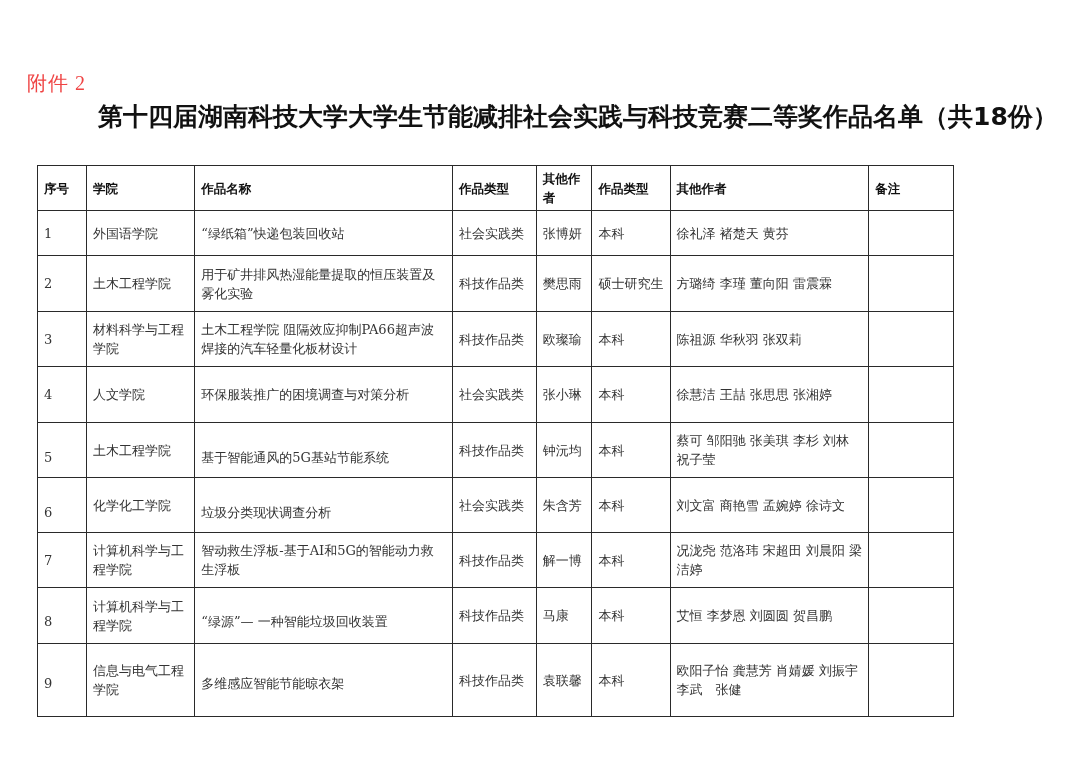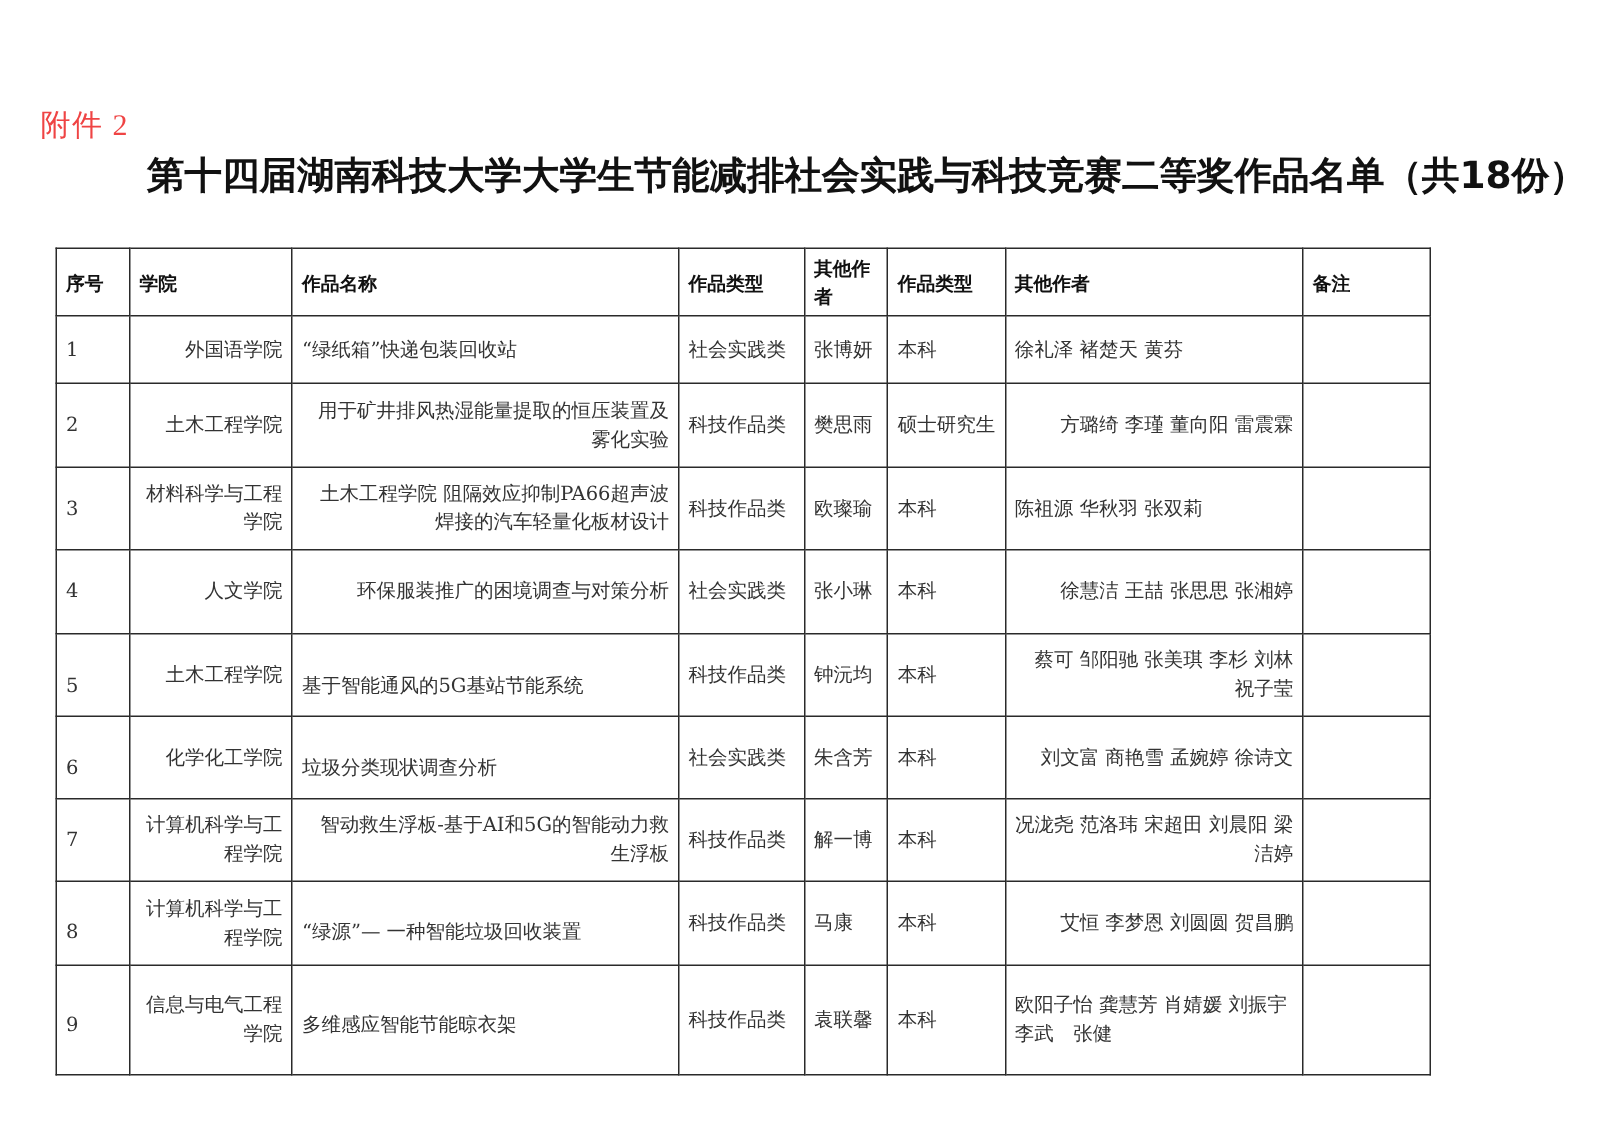--- a/index.html
+++ b/index.html
@@ -53,21 +53,21 @@
     overflow: hidden;
   }
   table.awards th {
     font-family: "DejaVu Sans", sans-serif;
     font-weight: bold;
     color: #111;
     text-align: left;
     font-size: 12.5px;
   }
   th.top { vertical-align: top; padding-top: 1px; }
-  td.top { vertical-align: top; padding-top: 1px; text-align: right; }
+  td.top { vertical-align: top; padding-top: 1px; }
   td.pad-top-text { vertical-align: top; padding-top: 11px; }
   td.pad-center { vertical-align: middle; }
   .c-no { width: 44px; }
   .c-college { width: 97px; }
   .c-title { width: 231px; }
   .c-type { width: 75px; }
   .c-first { width: 50px; }
   .c-degree { width: 70px; }
   .c-others { width: 178px; }
   .c-notes { width: 76px; }

